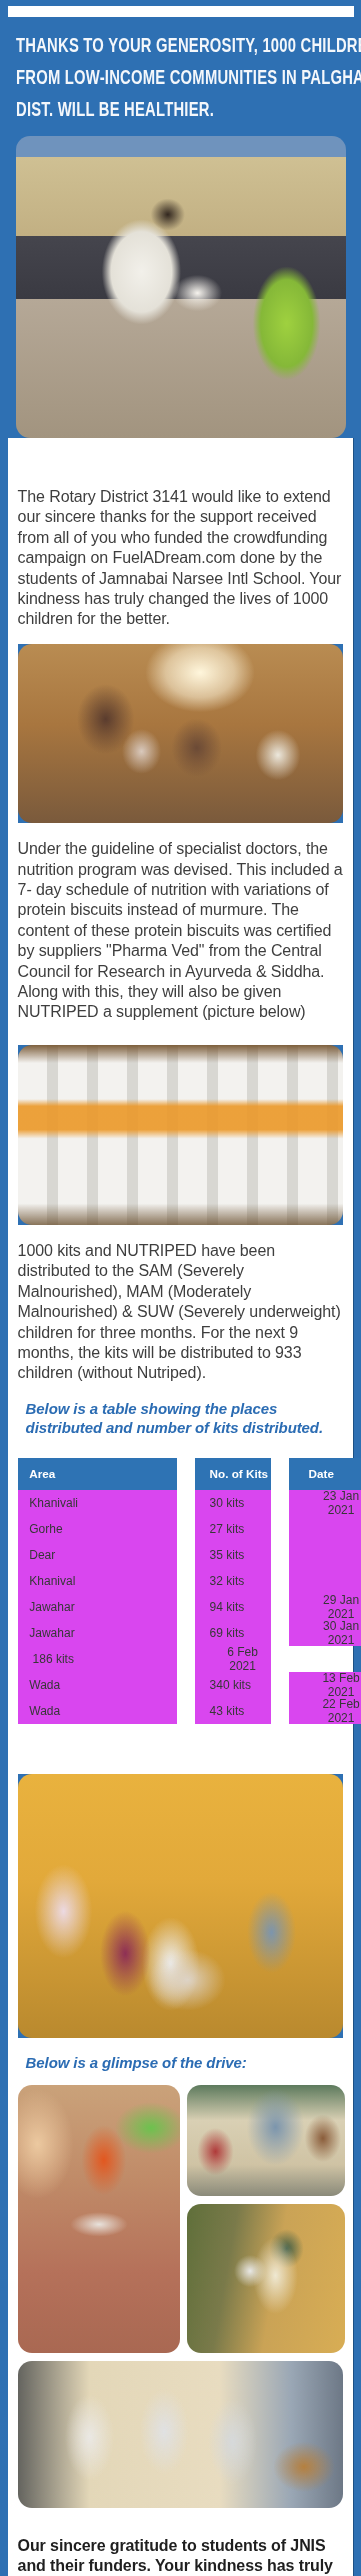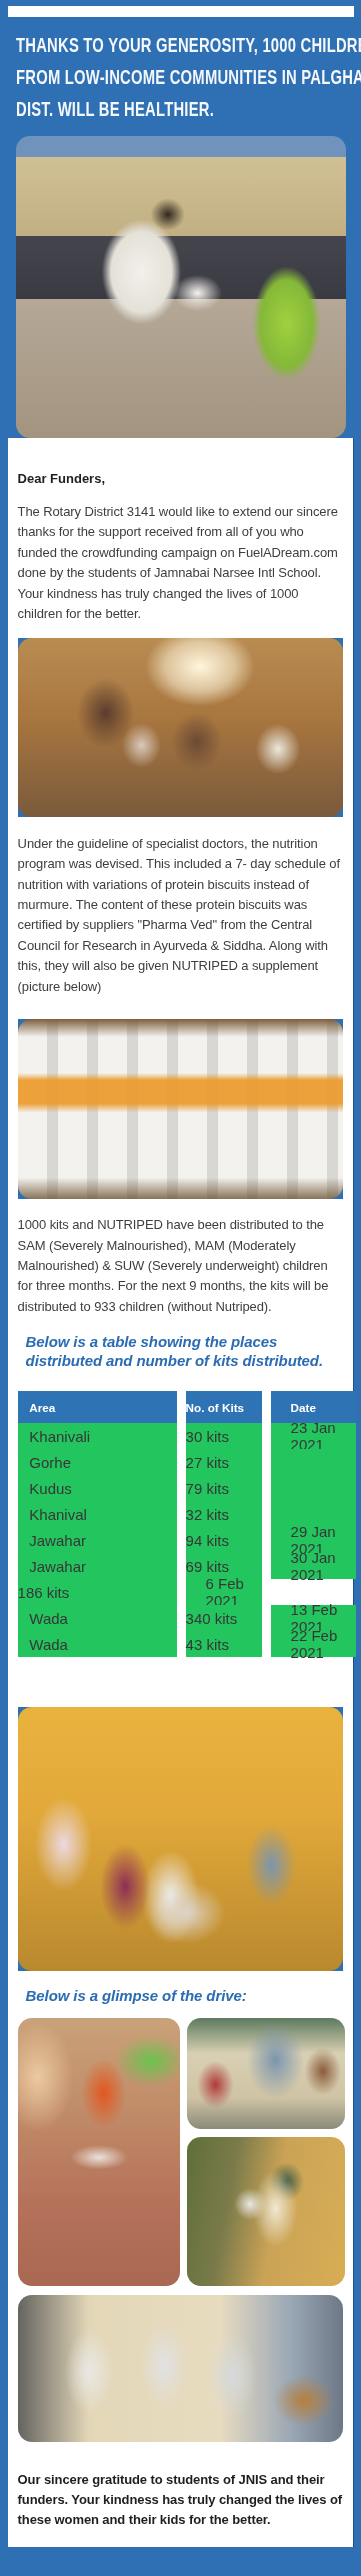--- a/index.html
+++ b/index.html
@@ -53,21 +53,21 @@
     border-right: 1.2px solid #1d5184;
   }
 
   .greeting {
     font-size: 13px;
     font-weight: bold;
     color: #1f1f1f;
     margin: 0 0 0 0;
   }
   .para {
-    font-size: 13px;
+    font-size: 16px;
     line-height: 20.4px;
     color: #3e3e3e;
     letter-spacing: -0.1px;
     margin: 16.3px 0 0 0;
   }
   .para.bold-closing {
     font-weight: bold;
     color: #1f1f1f;
     margin-top: 28px;
     line-height: 20px;
@@ -84,41 +84,42 @@
 
   .photo2-wrap { margin-top: 14px; height: 179px; }
   .photo3-wrap { margin-top: 22px; height: 180px; }
   .photo4-wrap { margin-top: 50px; height: 264px; }
 
   
   .kits-table { margin-top: 21px; }
   .t-row {
     display: grid;
     grid-template-columns: 159px 76px 85px;
-    column-gap: 9px;
+    column-gap: 18px;
+    text-align: center;
   }
   .t-head .t-cell {
     background: #2e73b4;
     color: #ffffff;
     font-weight: bold;
     font-size: 11.7px;
     height: 32px;
     display: flex;
     align-items: center;
   }
   .t-body .t-cell {
-    background: #22c55e;
+    background: #d946ef;
     color: #373737;
-    font-size: 15px;
+    font-size: 12px;
     height: 26px;
     display: flex;
     align-items: center;
   }
   .t-cell.c-area { padding-left: 11.7px; }
-  .t-cell.c-kits { }
+  .t-cell.c-kits { padding-left: 15px; }
   .t-cell.c-date { padding-left: 20px; }
 
   
   .collage {
     margin-top: 13px;
     display: grid;
     grid-template-columns: 162px 158px;
     column-gap: 7px;
   }
   .collage-left { height: 268px; }
@@ -205,21 +206,20 @@
       <span class="title-line">FROM LOW-INCOME COMMUNITIES IN PALGHAR</span>
       <span class="title-line">DIST.  WILL BE HEALTHIER.</span>
     </div>
     <div class="photo-frame blue-back hero-wrap">
       <div class="photo ph-hero"></div>
     </div>
   </div>
 
   <div class="content">
 
-    <div class="greeting">Dear Funders,</div>
 
     <p class="para">The Rotary District 3141 would like to extend our sincere thanks for the support received from all of you who funded the crowdfunding campaign on FuelADream.com done by the students of Jamnabai Narsee Intl School. Your kindness has truly changed the lives of 1000 children for the better.</p>
 
     <div class="photo-frame blue-back photo2-wrap">
       <div class="photo ph-children"></div>
     </div>
 
     <p class="para">Under the guideline of specialist doctors, the nutrition program was devised. This included a  7- day schedule of nutrition with variations of protein biscuits instead of murmure. The content of these protein biscuits was certified by suppliers "Pharma Ved" from the Central Council for Research in Ayurveda &amp; Siddha. Along with this, they will also be given NUTRIPED a supplement  (picture below)</p>
 
     <div class="photo-frame blue-back photo3-wrap">
@@ -241,22 +241,22 @@
           <div class="t-cell c-area">Khanivali</div>
           <div class="t-cell c-kits">30 kits</div>
           <div class="t-cell c-date">23 Jan 2021</div>
         </div>
         <div class="t-row">
           <div class="t-cell c-area">Gorhe</div>
           <div class="t-cell c-kits">27 kits</div>
           <div class="t-cell c-date"></div>
         </div>
         <div class="t-row">
-          <div class="t-cell c-area">Kudus</div>
-          <div class="t-cell c-kits">79 kits</div>
+          <div class="t-cell c-area">Dear</div>
+          <div class="t-cell c-kits">35 kits</div>
           <div class="t-cell c-date"></div>
         </div>
         <div class="t-row">
           <div class="t-cell c-area">Khanival</div>
           <div class="t-cell c-kits">32 kits</div>
           <div class="t-cell c-date"></div>
         </div>
         <div class="t-row">
           <div class="t-cell c-area">Jawahar</div>
           <div class="t-cell c-kits">94 kits</div>

